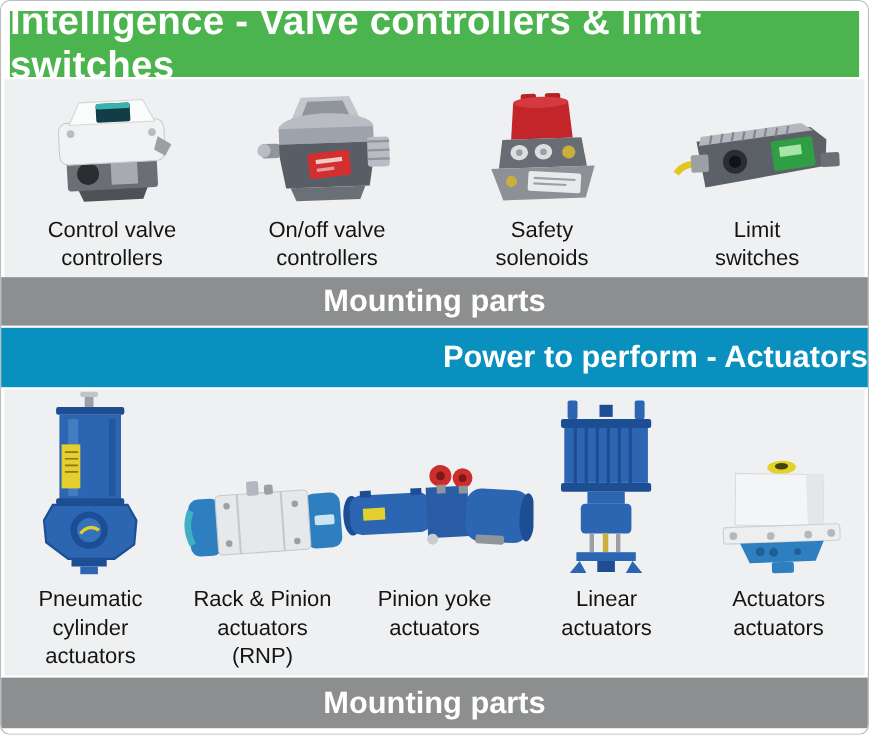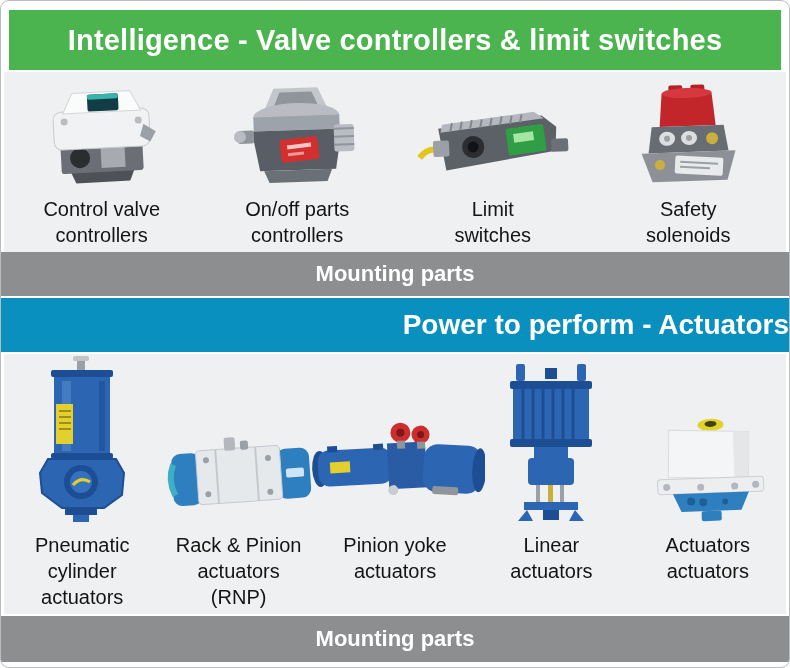--- a/index.html
+++ b/index.html
@@ -2,23 +2,23 @@
 <html style="--green-header: #4bb44e; --blue-header: #0a90be; --gray-bar: #8c8e90; --section-bg: #eff0f1; --label-text: #141414; --band-text: #ffffff; --product-blue: #2c65b2; --product-red: #c2262b;"><head>
 <meta charset="utf-8">
 <style>
   html,body{margin:0;padding:0;background:#fff;font-family:"Liberation Sans",sans-serif;}
   .card{
     width:790px;height:668px;box-sizing:border-box;
     border:1px solid #b9bdc1;border-radius:9px;background:#fff;
     overflow:hidden;display:flex;flex-direction:column;
   }
   .band{display:flex;align-items:center;justify-content:center;color:#fff;font-weight:bold;flex:none;}
-  .band-green{height:60px;margin:9px 8px 2px 8px;background:var(--green-header,#4bb44e);font-size:29px;letter-spacing:.2px;}
+  .band-green{height:60px;margin:9px 8px 2px 8px;background:var(--green-header,#4bb44e);font-size:35px;letter-spacing:.2px;}
   .band-blue{height:54px;margin:2px 0;background:var(--blue-header,#0a90be);font-size:28px;justify-content:flex-end;}
-  .band-gray{height:44px;background:var(--gray-bar,#8c8e90);font-size:22px;}
+  .band-gray{height:44px;background:var(--gray-bar,#8c8e90);font-size:28px;}
   .band-gray.bottom{height:46px;margin-bottom:0;}
   .section{margin:0 3px;background:var(--section-bg,#eff0f1);display:flex;flex:none;}
   .section-controllers{height:180px;}
   .section-actuators{height:260px;margin-bottom:2px;}
   .cell{flex:1;display:flex;flex-direction:column;align-items:center;min-width:0;}
   .imgbox{display:flex;align-items:flex-end;justify-content:center;}
   .section-controllers .imgbox{height:116px;padding-top:10px;box-sizing:border-box;}
   .section-actuators .imgbox{height:170px;padding-top:6px;box-sizing:border-box;}
   .plabel{
     font-size:20px;line-height:26px;color:#141414;text-align:center;
@@ -75,45 +75,22 @@
               <rect x="60" y="70" width="16" height="3" fill="#e89a9a"></rect>
             </g>
             <rect x="11" y="47" width="16" height="13" rx="2" fill="#8f959b"></rect>
             <circle cx="13" cy="53" r="6" fill="#b9bdc3"></circle>
             <rect x="107" y="44" width="20" height="27" rx="3" fill="#b9bdc3"></rect>
             <path d="M107 48 h20 M107 56 h20 M107 64 h20" stroke="#8f959b" stroke-width="2"></path>
             <path d="M36 88 L104 88 L99 100 L41 100 Z" fill="#6b7077"></path>
           </g>
         </svg>
       </div>
-      <div class="plabel">On/off parts
+      <div class="plabel">On/off valve
 controllers</div>
-    </div>
-
-    <div class="cell">
-      <div class="imgbox">
-        <svg viewBox="0 0 160 100" width="160" height="100">
-          <g transform="rotate(-3 80 55)">
-            <path d="M6 66 q10 -12 24 -5" stroke="#e2c51d" stroke-width="6" fill="none"></path>
-            <path d="M26 38 L130 30 L144 42 L142 66 L32 80 Z" fill="#5c6067"></path>
-            <path d="M30 34 L122 26 L132 33 L28 42 Z" fill="#b4b8be"></path>
-            <path d="M40 33 l-2 8 M50 32 l-2 8 M60 31 l-2 8 M70 31 l-2 8 M80 30 l-2 8 M90 29 l-2 8 M100 29 l-2 8 M110 28 l-2 8" stroke="#82868c" stroke-width="2"></path>
-            <g transform="rotate(-5 112 52)">
-              <rect x="94" y="40" width="38" height="27" rx="2" fill="#2f9e44"></rect>
-              <rect x="101" y="46" width="20" height="9" fill="#a5e6a5"></rect>
-            </g>
-            <circle cx="60" cy="58" r="11" fill="#2b2d31"></circle>
-            <circle cx="60" cy="58" r="5.5" fill="#121318"></circle>
-            <rect x="20" y="50" width="16" height="16" rx="2" fill="#9aa0a6"></rect>
-            <rect x="138" y="54" width="17" height="13" rx="2" fill="#6b7077"></rect>
-          </g>
-        </svg>
-      </div>
-      <div class="plabel">Limit
-switches</div>
     </div>
 
     <div class="cell">
       <div class="imgbox">
         <svg viewBox="0 0 130 104" width="130" height="104">
           <g transform="rotate(-2 65 52)">
             <rect x="47" y="1" width="14" height="9" rx="2" fill="#b22226"></rect>
             <rect x="69" y="1" width="14" height="9" rx="2" fill="#b22226"></rect>
             <path d="M40 9 L90 9 L93 42 L37 42 Z" fill="#c2262b"></path>
             <ellipse cx="65" cy="9" rx="25" ry="5" fill="#d5393f"></ellipse>
@@ -127,20 +104,43 @@
             <circle cx="36" cy="80" r="5" fill="#c9b03e"></circle>
             <g transform="rotate(5 75 82)">
               <rect x="51" y="73" width="48" height="18" rx="2" fill="#e9eaeb"></rect>
               <path d="M56 79 h38 M56 84 h30" stroke="#9aa0a6" stroke-width="2"></path>
             </g>
           </g>
         </svg>
       </div>
       <div class="plabel">Safety
 solenoids</div>
+    </div>
+
+    <div class="cell">
+      <div class="imgbox">
+        <svg viewBox="0 0 160 100" width="160" height="100">
+          <g transform="rotate(-3 80 55)">
+            <path d="M6 66 q10 -12 24 -5" stroke="#e2c51d" stroke-width="6" fill="none"></path>
+            <path d="M26 38 L130 30 L144 42 L142 66 L32 80 Z" fill="#5c6067"></path>
+            <path d="M30 34 L122 26 L132 33 L28 42 Z" fill="#b4b8be"></path>
+            <path d="M40 33 l-2 8 M50 32 l-2 8 M60 31 l-2 8 M70 31 l-2 8 M80 30 l-2 8 M90 29 l-2 8 M100 29 l-2 8 M110 28 l-2 8" stroke="#82868c" stroke-width="2"></path>
+            <g transform="rotate(-5 112 52)">
+              <rect x="94" y="40" width="38" height="27" rx="2" fill="#2f9e44"></rect>
+              <rect x="101" y="46" width="20" height="9" fill="#a5e6a5"></rect>
+            </g>
+            <circle cx="60" cy="58" r="11" fill="#2b2d31"></circle>
+            <circle cx="60" cy="58" r="5.5" fill="#121318"></circle>
+            <rect x="20" y="50" width="16" height="16" rx="2" fill="#9aa0a6"></rect>
+            <rect x="138" y="54" width="17" height="13" rx="2" fill="#6b7077"></rect>
+          </g>
+        </svg>
+      </div>
+      <div class="plabel">Limit
+switches</div>
     </div>
 
   </div>
 
   <div class="band band-gray">
     <span>Mounting parts</span>
   </div>
 
   <div class="band band-blue">
     <span>Power to perform - Actuators</span>

